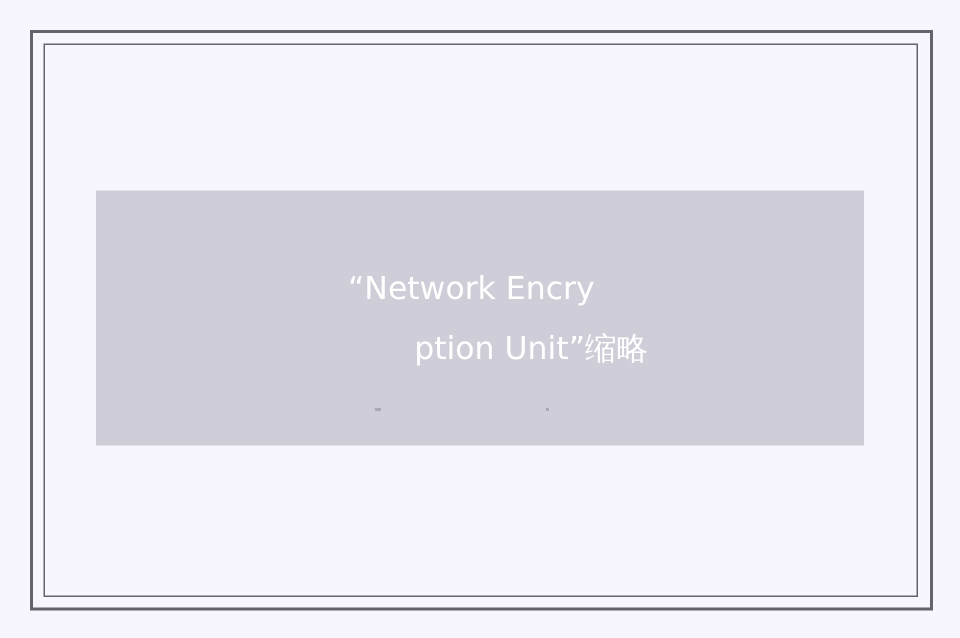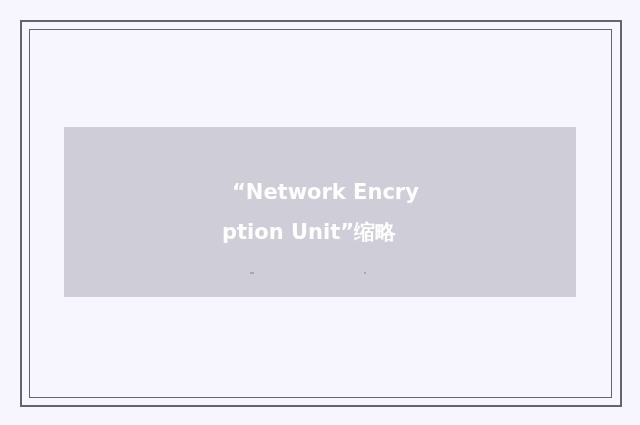--- a/index.html
+++ b/index.html
@@ -26,27 +26,27 @@
       position: absolute;
       left: 64px; top: 127px;
       width: 512px; height: 170px;
       background: #cfcdd7;
     }
     .thumb-text {
       position: absolute;
       left: 222px; top: 172px;
       width: 210px;
       color: #ffffff;
-      font-weight: bold;
+      font-weight: normal;
       font-size: 21px;
       line-height: 40px;
       word-break: break-all;
     }
     .thumb-line1 { display: block; padding-left: 10px; }
-    .thumb-line2 { display: block; }
+    .thumb-line2 { display: block; text-align: right; }
     .speck {
       position: absolute;
       width: 4px; height: 2px;
       background: #9a98a3;
       opacity: 0.7;
     }
   </style>
 </head>
 <body>
 

